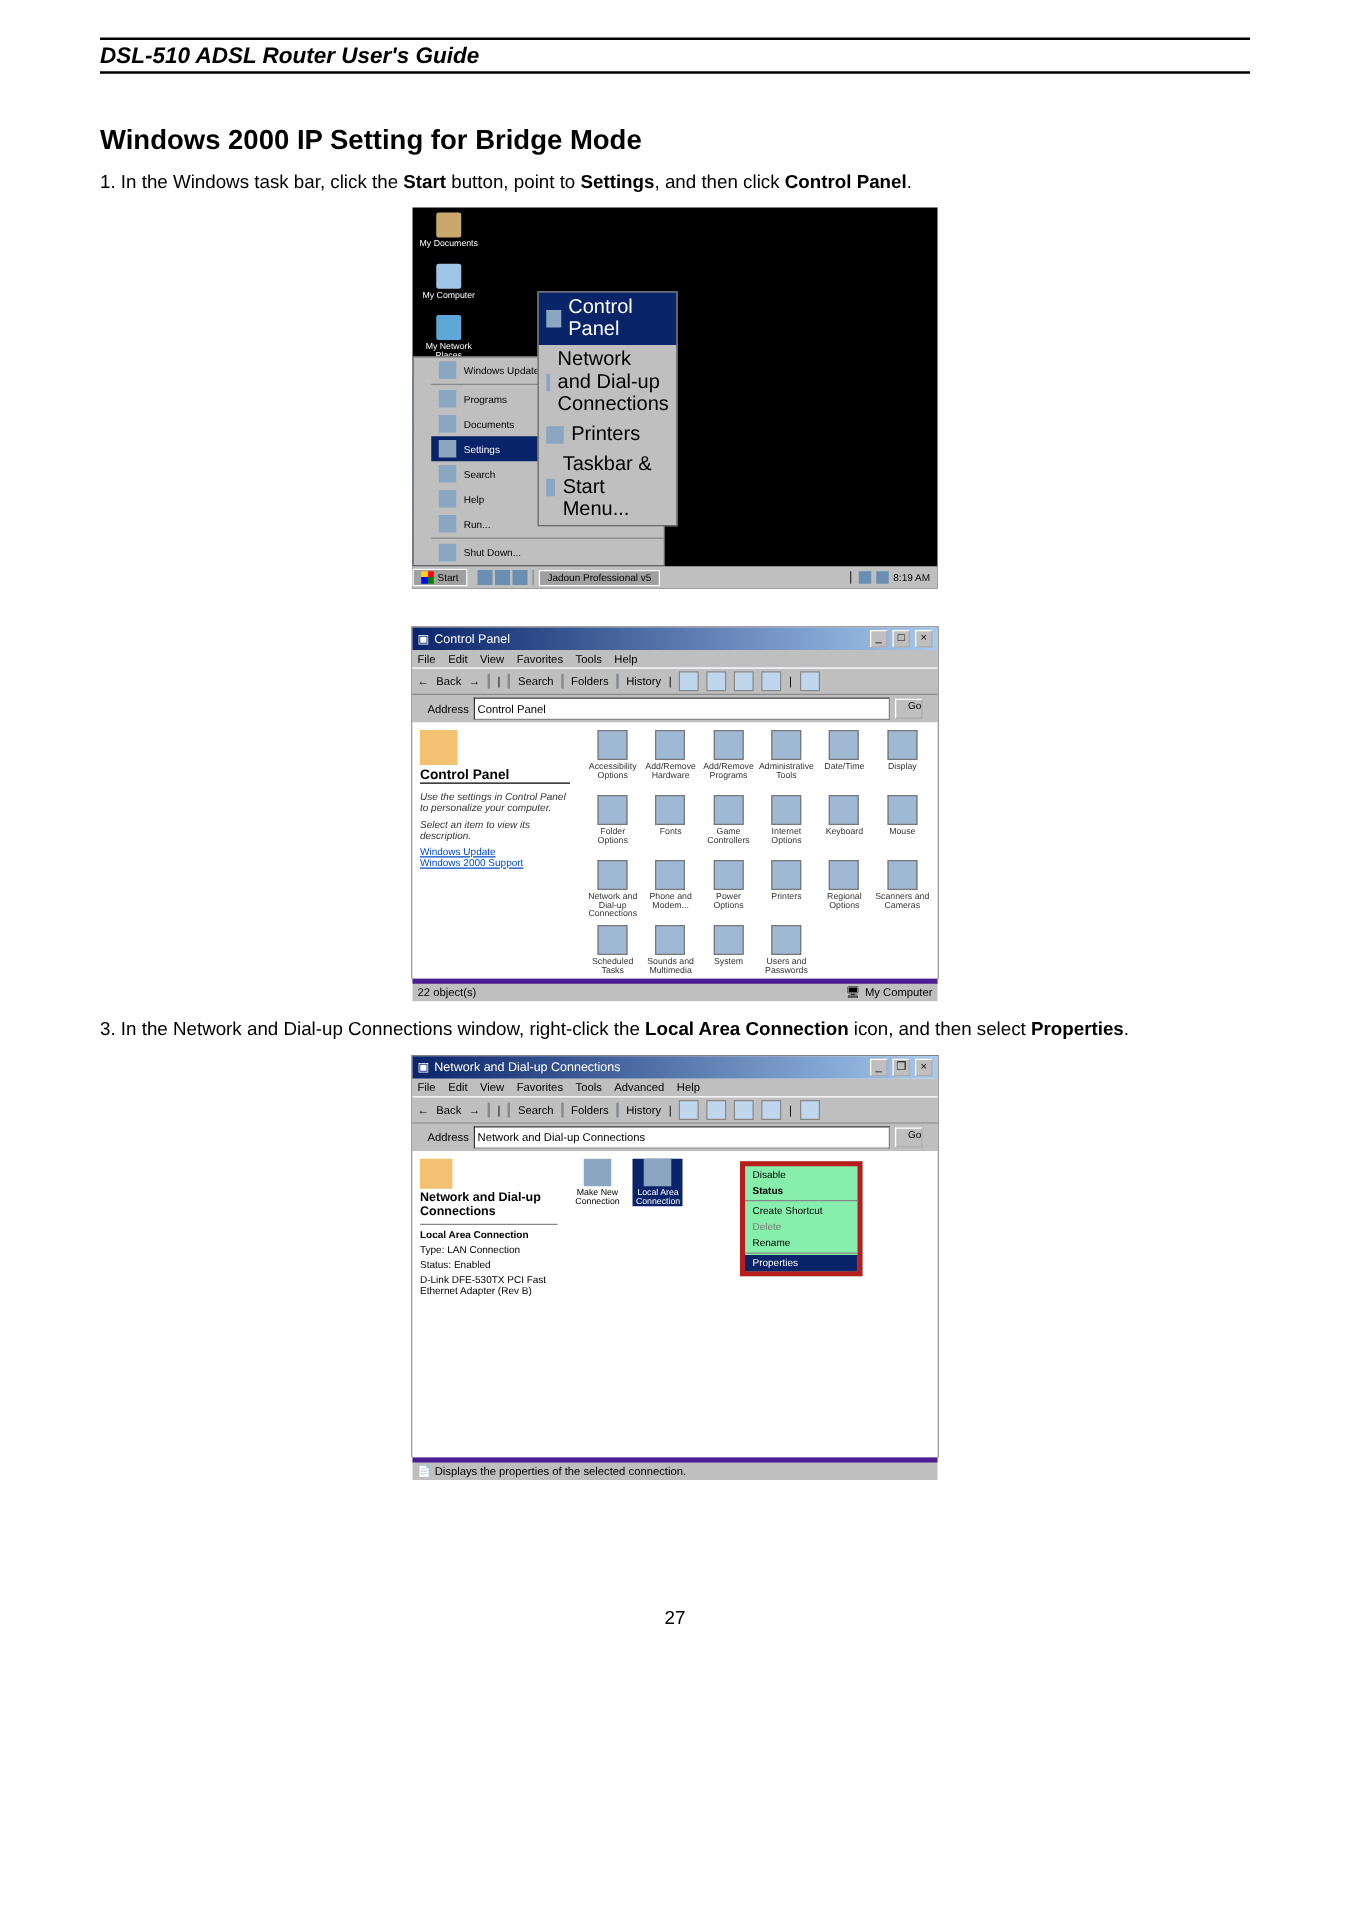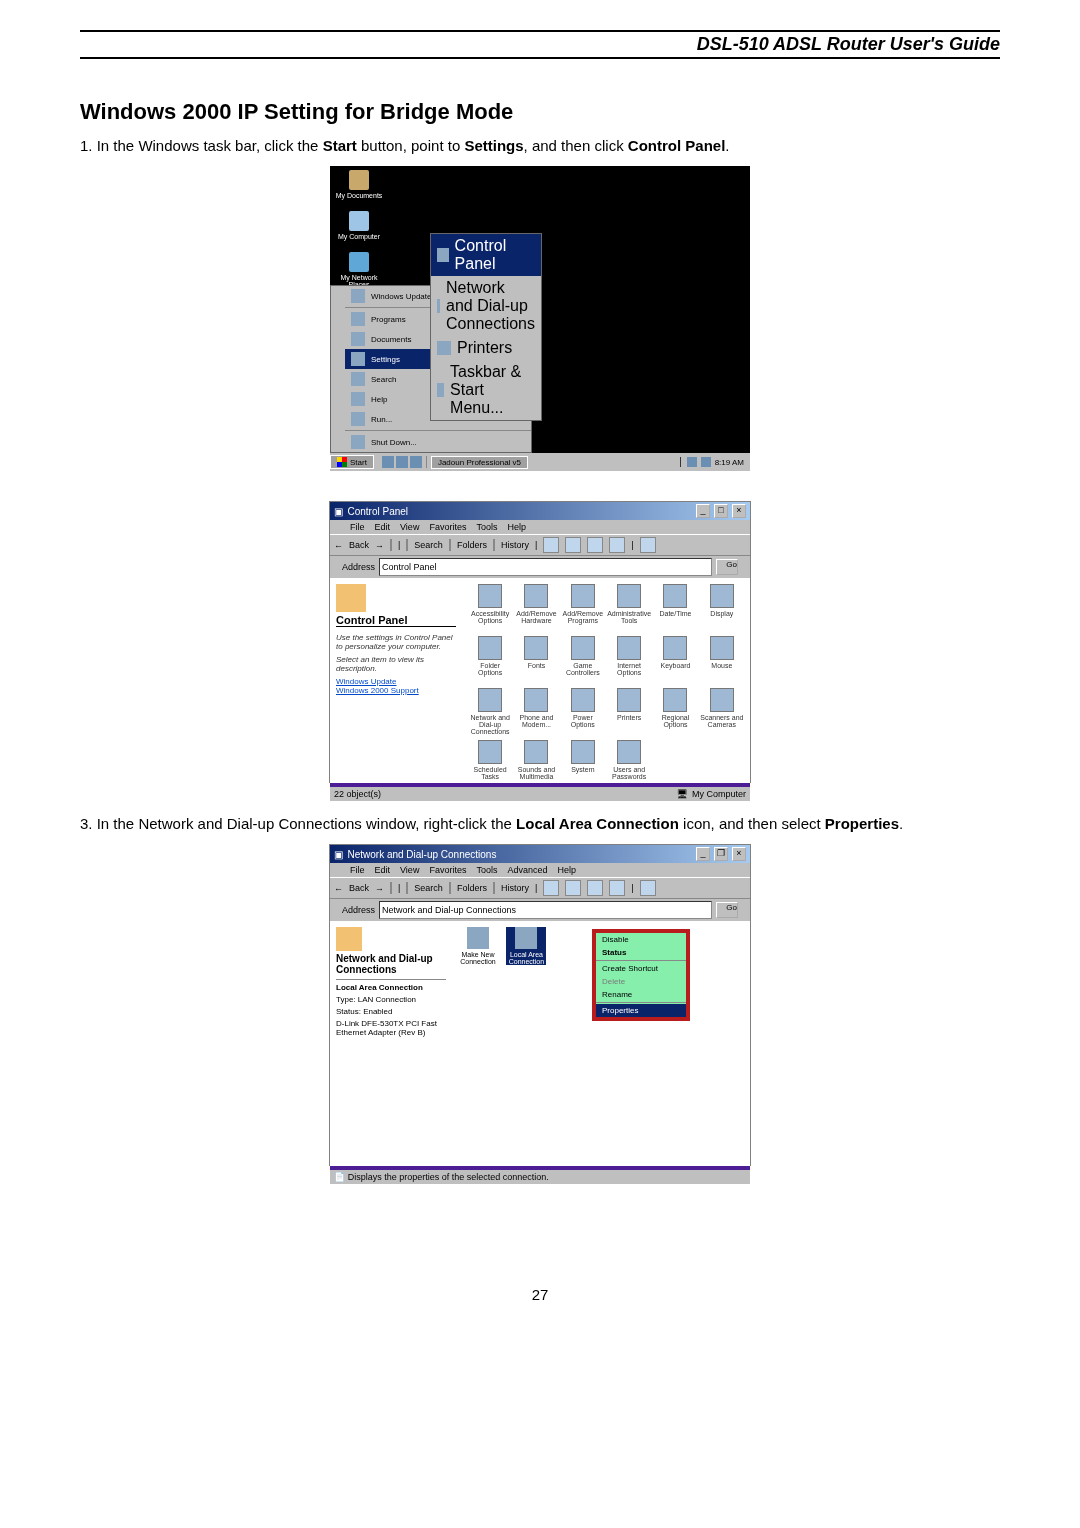--- a/index.html
+++ b/index.html
@@ -10,21 +10,21 @@
     width: 1080px;
   }
   .page {
     width: 920px;
     margin: 0 auto;
     padding: 30px 0;
   }
   .header-bar {
     border-top: 2px solid #000;
     border-bottom: 2px solid #000;
-    text-align: right;
+    text-align: left;
     font-style: italic;
     font-weight: bold;
     font-size: 18px;
     padding: 2px 0;
     margin-bottom: 40px;
   }
   h2.section-title {
     font-size: 22px;
     font-weight: bold;
     margin: 18px 0 10px 0;
@@ -86,21 +86,21 @@
   .ql div{width:12px;height:12px;background:#6b8fb3;}
   .tb-task{background:#a0a0a0;padding:1px 6px;border:1px solid #fff;margin-left:4px;}
 
   
   .win-title {
     background: linear-gradient(to right,#0a246a,#a6caf0); color:#fff; font-size:10px;
     padding:2px 4px; display:flex; align-items:center; gap:4px;
   }
   .win-title .spacer{flex:1;}
   .win-title .wbtn{width:12px;height:12px;background:#bfbfbf;border:1px outset #fff;color:#000;font-size:9px;line-height:10px;text-align:center;}
-  .menu-bar{font-size:9px;background:#bfbfbf;padding:2px 20px;display:flex;gap:10px;}
+  .menu-bar{font-size:9px;background:#bfbfbf;padding:2px 4px;display:flex;gap:10px;}
   .tool-bar{font-size:9px;background:#bfbfbf;padding:2px 4px;border-top:1px solid #fff;border-bottom:1px solid #888;display:flex;gap:6px;align-items:center;}
   .tool-bar .tbic{width:14px;height:14px;background:#c0d6ec;border:1px solid #888;}
   .addr-bar{font-size:9px;background:#bfbfbf;padding:2px 12px;display:flex;gap:4px;align-items:center;}
   .addr-bar input{flex:1;height:14px;font-size:9px;border:1px inset #888;background:#fff;}
   .addr-bar .go{width:20px;height:14px;background:#bfbfbf;border:1px outset #fff;font-size:8px;text-align:right;}
 
   .cp-body{display:flex;height:205px;background:#fff;}
   .cp-left{width:120px;padding:6px;border-right:0;}
   .cp-left .folder-ic{width:30px;height:28px;background:#f2c172;margin-bottom:2px;}
   .cp-left h4{font-size:11px;font-weight:bold;margin:0 0 6px 0;border-bottom:1px solid #000;}

